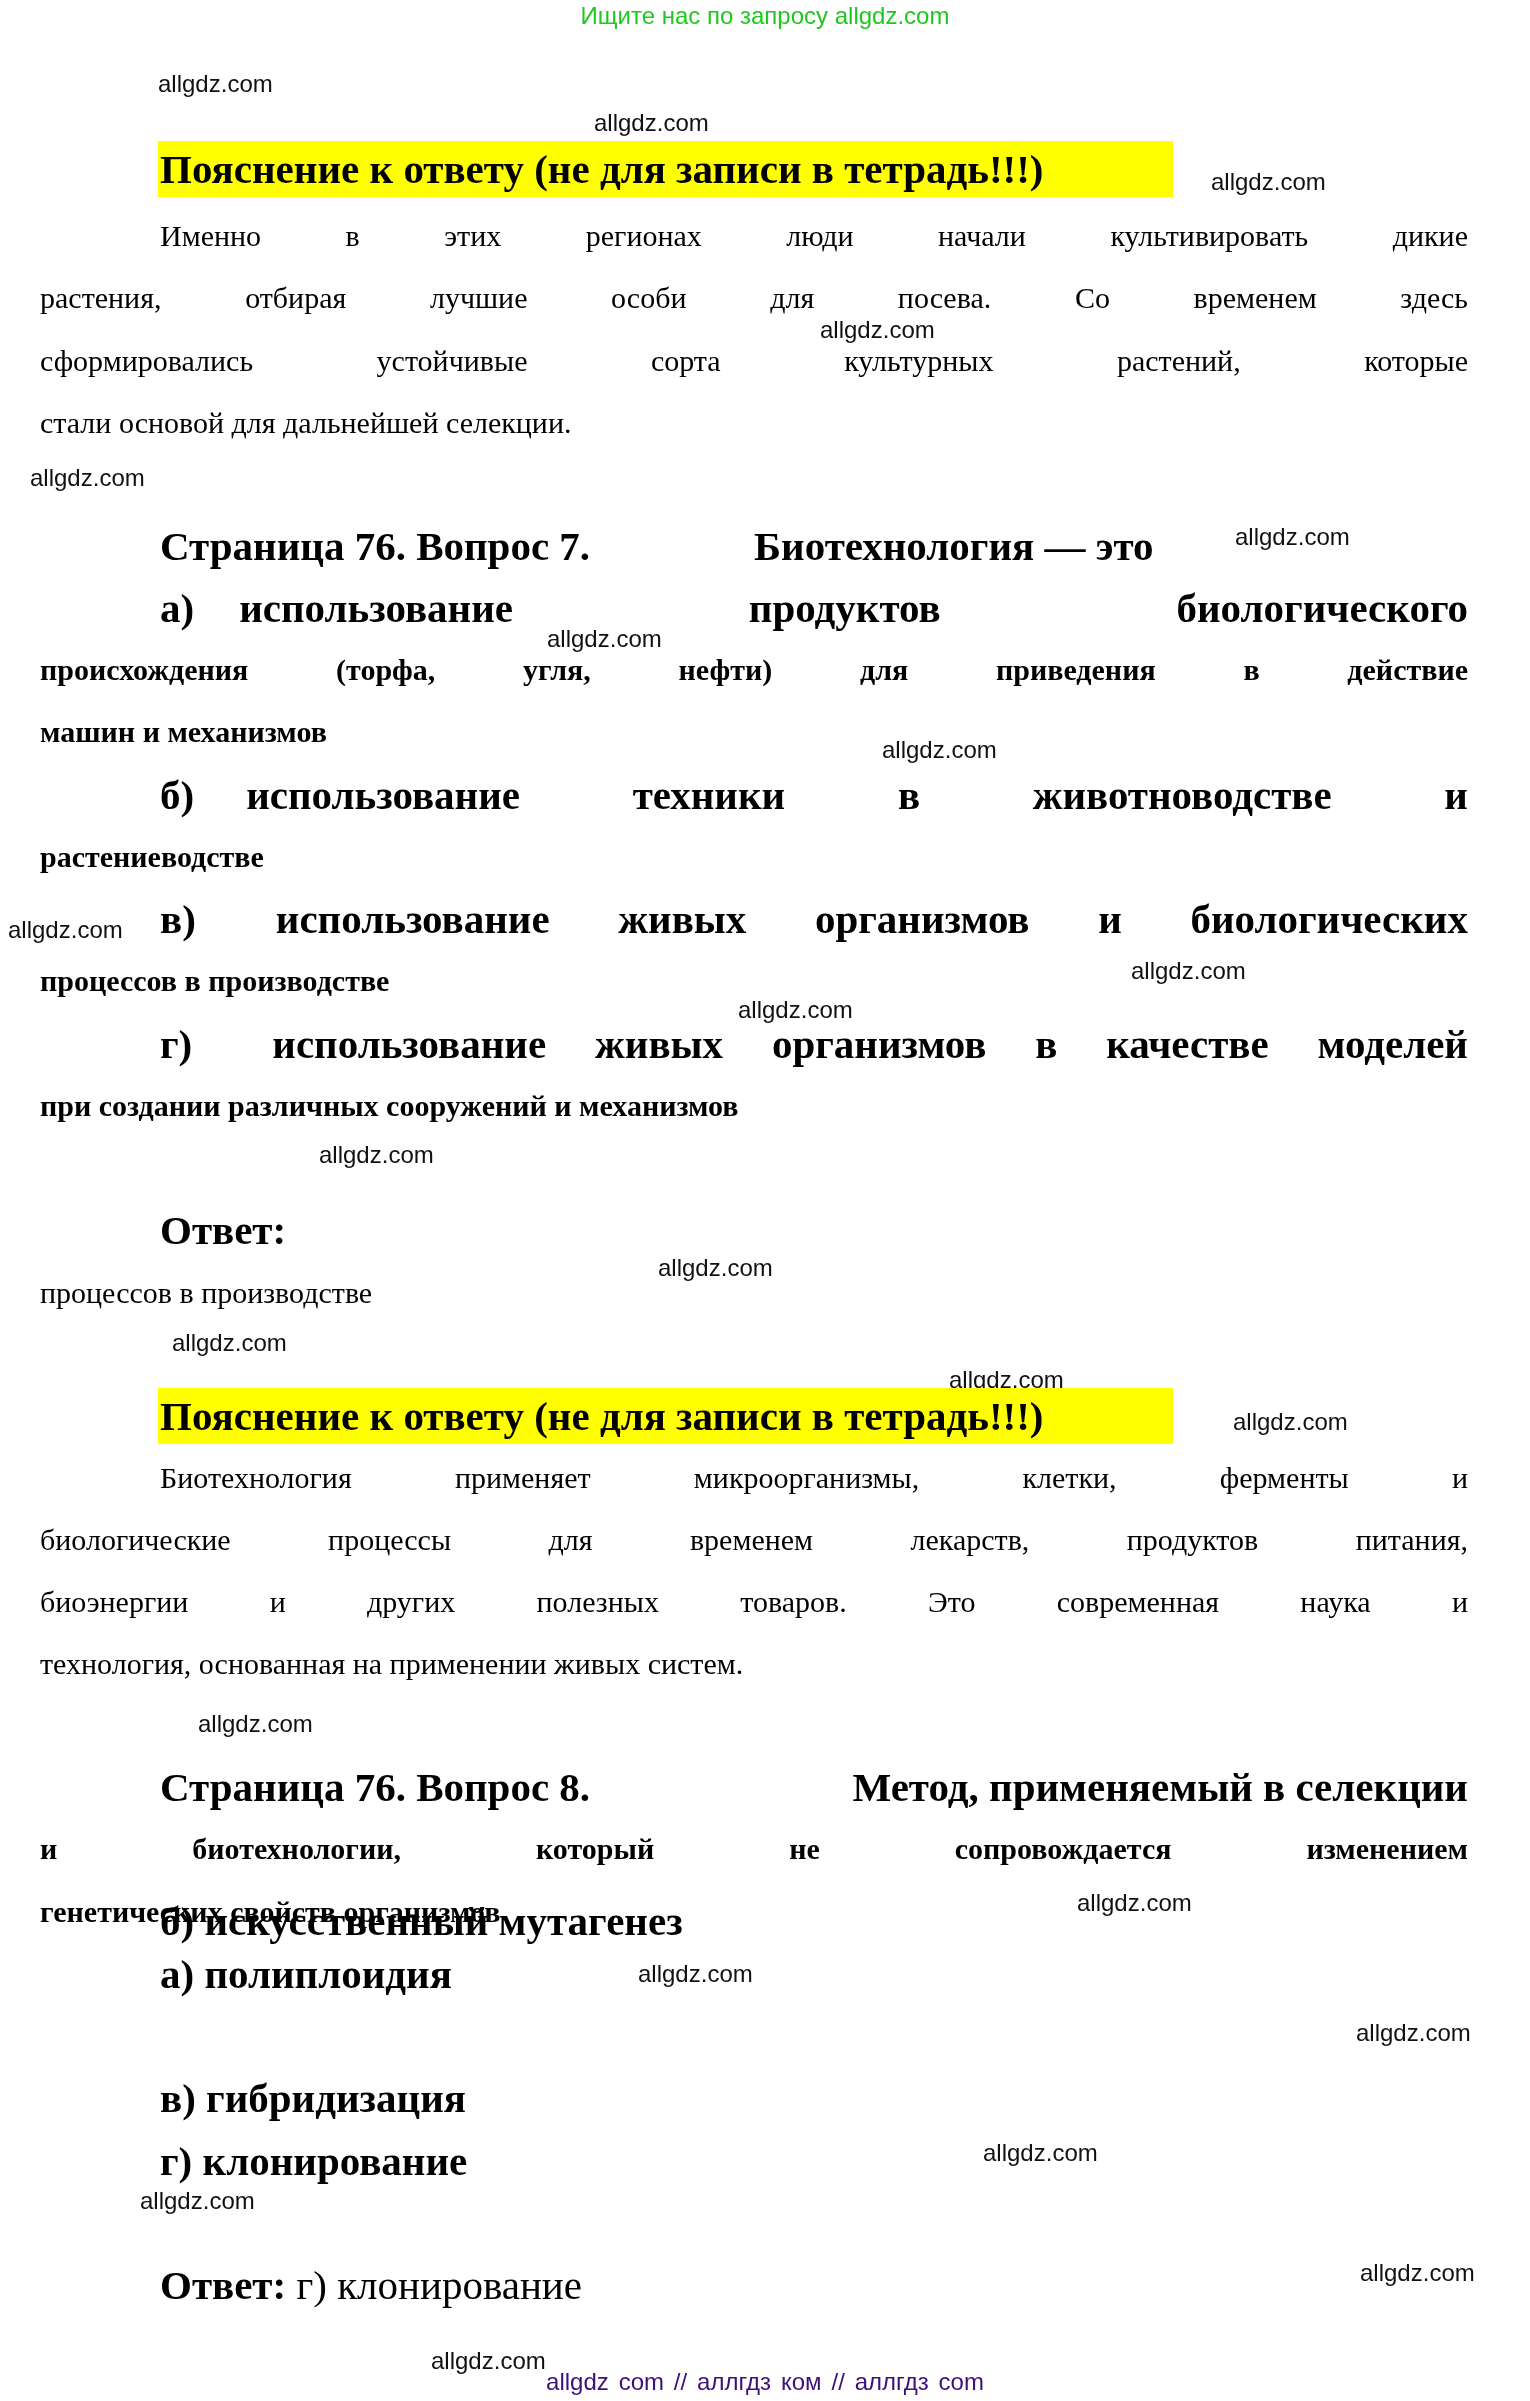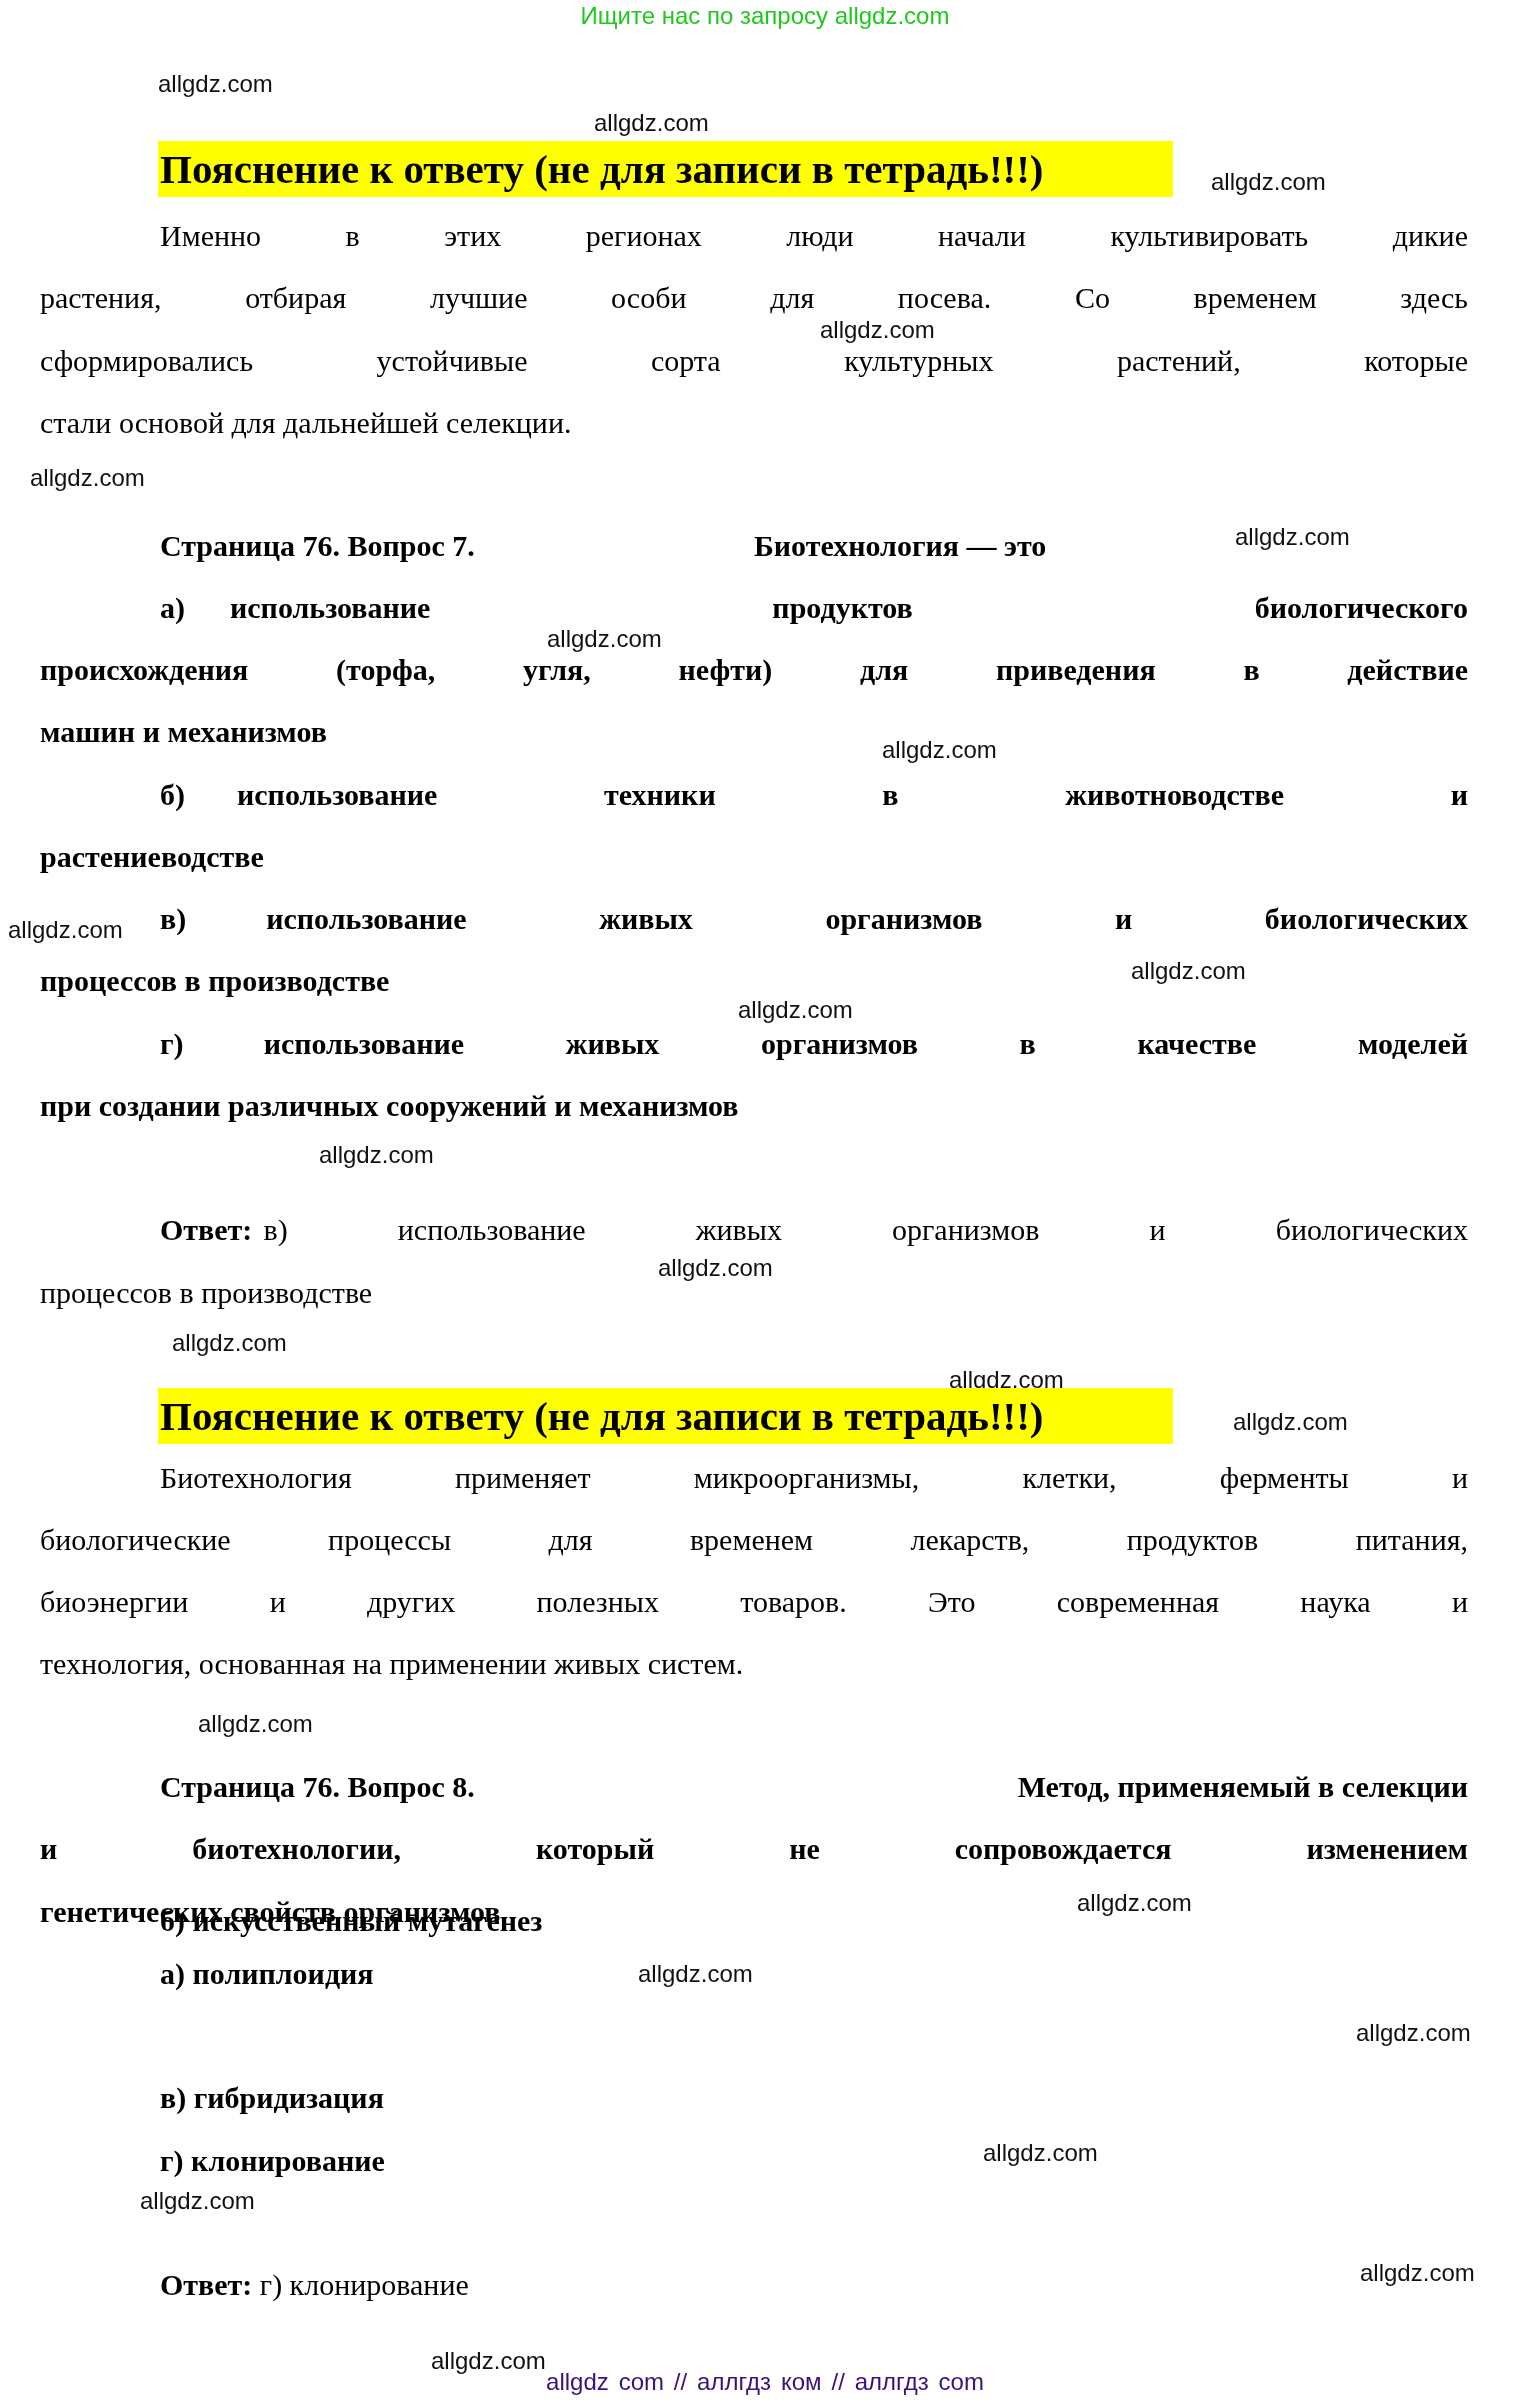--- a/index.html
+++ b/index.html
@@ -26,21 +26,21 @@
   .line.indent { left: 160px; width: 1308px; }
   .bold { font-weight: bold; }
   .hl {
     position: absolute; left: 158px; height: 56px; width: 1015px; background: #ffff00;
   }
   .hl-text {
     position: absolute; left: 160px; font-family: "Liberation Serif", serif; font-weight: bold;
     font-size: 41px; line-height: 48px; color: #000; white-space: nowrap;
   }
   .row {
-    position: absolute; font-family: "Liberation Serif", serif; font-size: 30px;
+    position: absolute; font-family: "Liberation Serif", serif; font-size: 41px;
     line-height: 48px; color: #000; white-space: nowrap;
   }
   .spread { display: flex; justify-content: space-between; }
 </style>
 </head>
 <body>
 
 <div class="top-banner">Ищите нас по запросу allgdz.com</div>
 
 <div class="wm" style="left:158px;top:70px">allgdz.com</div>
@@ -87,21 +87,20 @@
 
 <div class="row bold spread" style="left:160px;width:1308px;top:1020px">
   <span>г)</span>
   <span style="flex:1;margin-left:80px;text-align:justify;text-align-last:justify">использование живых организмов в качестве моделей</span>
 </div>
 <div class="line bold last" style="top:1082px">при создании различных сооружений и механизмов</div>
 <div class="wm" style="left:319px;top:1141px">allgdz.com</div>
 
 <div class="row spread" style="left:160px;width:1308px;top:1206px">
   <span class="bold" style="margin-right:11.2px">Ответ: </span>
-  <span style="flex:1;text-align:justify;text-align-last:justify">в)  использование живых организмов и биологических</span>
 </div>
 <div class="wm" style="left:658px;top:1254px">allgdz.com</div>
 <div class="line last" style="top:1269px">процессов в производстве</div>
 <div class="wm" style="left:172px;top:1329px">allgdz.com</div>
 
 <div class="wm" style="left:949px;top:1366px">allgdz.com</div>
 <div class="hl" style="top:1388px"></div>
 <div class="hl-text" style="top:1392px">Пояснение к ответу (не для записи в тетрадь!!!)</div>
 <div class="wm" style="left:1233px;top:1408px">allgdz.com</div>
 

